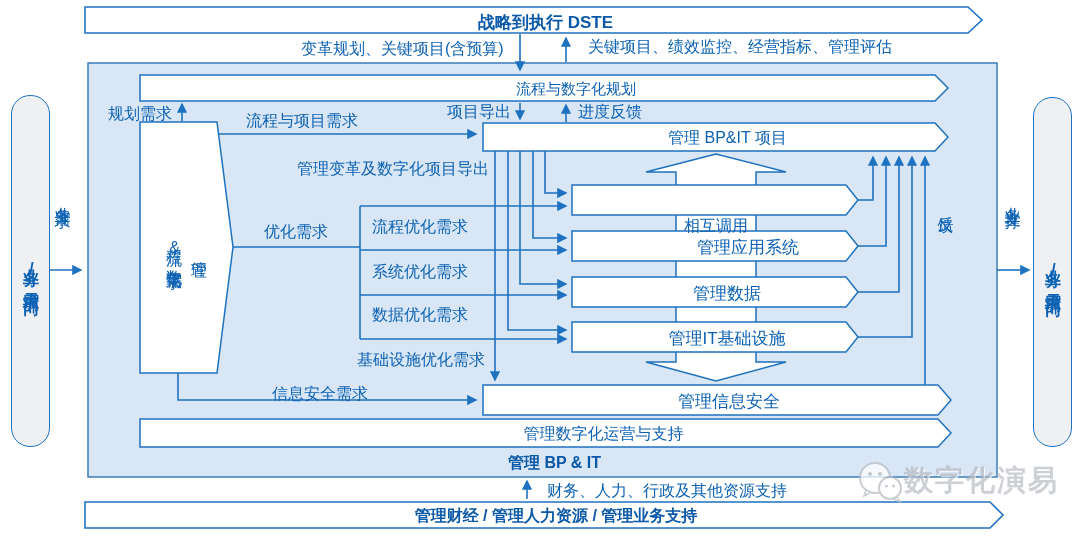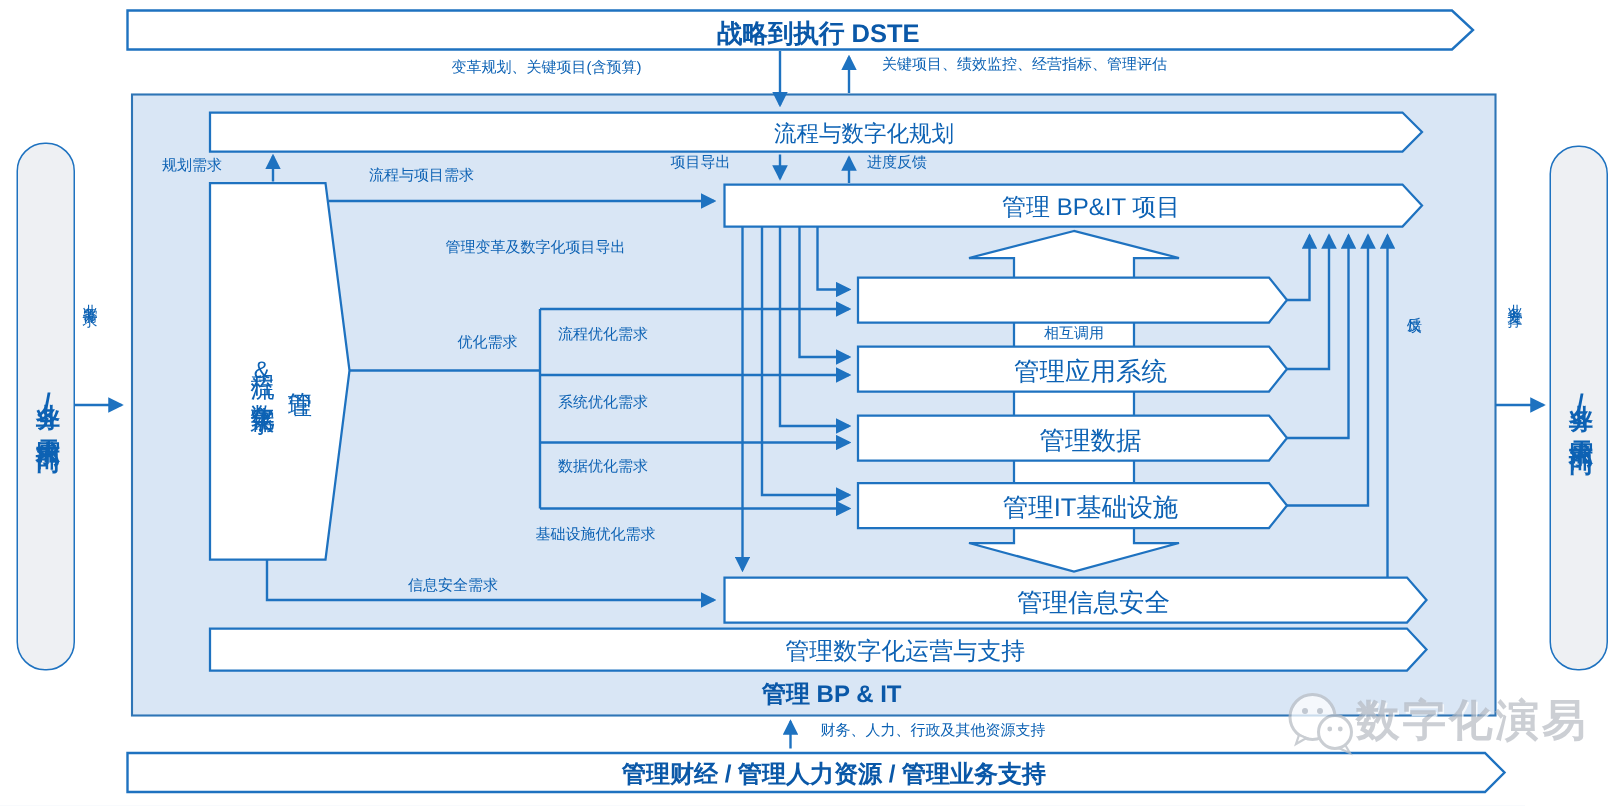--- a/index.html
+++ b/index.html
@@ -1,19 +1,19 @@
 <!DOCTYPE html>
 <html><head>
 <meta charset="utf-8">
 <style>
   html,body{margin:0;padding:0;background:#fff;}
   #stage{position:relative;width:1080px;height:537px;background:#fff;overflow:hidden;
          font-family:"Liberation Sans","DejaVu Sans",sans-serif;color:#0d62b4;}
   #diagram{position:absolute;left:0;top:0;width:1080px;height:537px;}
-  .lbl{position:absolute;font-size:10px;line-height:1.15;color:#0d62b4;white-space:nowrap;}
+  .lbl{position:absolute;font-size:16px;line-height:1.15;color:#0d62b4;white-space:nowrap;}
   .banner-txt{position:absolute;text-align:center;font-size:16px;color:#0d62b4;white-space:nowrap;padding-left:12px;}
   .bold{font-weight:bold;color:#0a58a8;}
   .vert{writing-mode:vertical-rl;text-orientation:upright;letter-spacing:2px;}
   .capsule{position:absolute;border:1.6px solid #1e72c0;background:#eef0f3;border-radius:19px;
            display:flex;align-items:center;justify-content:center;}
   .capsule span{writing-mode:vertical-rl;text-orientation:upright;font-weight:bold;
                 font-size:16px;letter-spacing:2px;color:#0d62b4;}
   #pentagon-text{position:absolute;left:146px;top:152px;width:80px;height:195px;
                  display:flex;align-items:center;justify-content:center;gap:4px;}
   #pentagon-text span{writing-mode:vertical-rl;text-orientation:upright;font-size:16px;
@@ -84,36 +84,36 @@
   <div class="capsule" style="left:11px;top:95px;width:37px;height:350px;">
     <span>业务/需求部门</span>
   </div>
   <div class="capsule" style="left:1033px;top:97px;width:37px;height:348px;">
     <span>业务/需求部门</span>
   </div>
 
   <div class="banner-txt bold" style="left:85px;width:897px;top:11px;font-size:17px;">战略到执行 DSTE</div>
   <div class="banner-txt" style="left:140px;width:808px;top:80px;font-size:15px;margin-left:20px;">流程与数字化规划</div>
   <div class="banner-txt" style="left:483px;width:465px;top:128px;">管理 BP&amp;IT 项目</div>
-  <div class="banner-txt" style="left:572px;width:286px;top:236px;font-size:17px;">管理应用系统</div>
+  <div class="banner-txt" style="left:593px;width:286px;top:236px;font-size:17px;">管理应用系统</div>
   <div class="banner-txt" style="left:572px;width:286px;top:282px;font-size:17px;">管理数据</div>
   <div class="banner-txt" style="left:572px;width:286px;top:327px;font-size:17px;">管理IT基础设施</div>
   <div class="banner-txt" style="left:483px;width:468px;top:390px;font-size:17px;">管理信息安全</div>
   <div class="banner-txt" style="left:140px;width:811px;top:424px;margin-left:46px;">管理数字化运营与支持</div>
   <div class="banner-txt bold" style="left:88px;width:909px;top:453px;">管理 BP &amp; IT</div>
   <div class="banner-txt bold" style="left:85px;width:918px;top:506px;">管理财经 / 管理人力资源 / 管理业务支持</div>
 
   <div class="lbl" style="left:301px;top:40px;">变革规划、关键项目(含预算)</div>
   <div class="lbl" style="left:588px;top:38px;">关键项目、绩效监控、经营指标、管理评估</div>
   <div class="lbl" style="left:108px;top:105px;">规划需求</div>
   <div class="lbl" style="left:246px;top:112px;">流程与项目需求</div>
   <div class="lbl" style="left:447px;top:103px;">项目导出</div>
   <div class="lbl" style="left:578px;top:103px;">进度反馈</div>
   <div class="lbl" style="left:297px;top:160px;">管理变革及数字化项目导出</div>
-  <div class="lbl" style="left:264px;top:223px;margin-left:41px;">优化需求</div>
+  <div class="lbl" style="left:264px;top:223px;">优化需求</div>
   <div class="lbl" style="left:372px;top:218px;">流程优化需求</div>
   <div class="lbl" style="left:372px;top:263px;">系统优化需求</div>
   <div class="lbl" style="left:372px;top:306px;">数据优化需求</div>
   <div class="lbl" style="left:357px;top:351px;">基础设施优化需求</div>
   <div class="lbl" style="left:272px;top:385px;">信息安全需求</div>
   <div class="lbl" style="left:676px;width:80px;top:217px;text-align:center;">相互调用</div>
   <div class="lbl" style="left:547px;top:482px;">财务、人力、行政及其他资源支持</div>
   <div class="lbl vert" style="left:936px;top:203px;">反馈</div>
   <div class="lbl vert" style="left:53px;top:194px;">业务需求</div>
   <div class="lbl vert" style="left:1003px;top:194px;">业务支撑</div>

